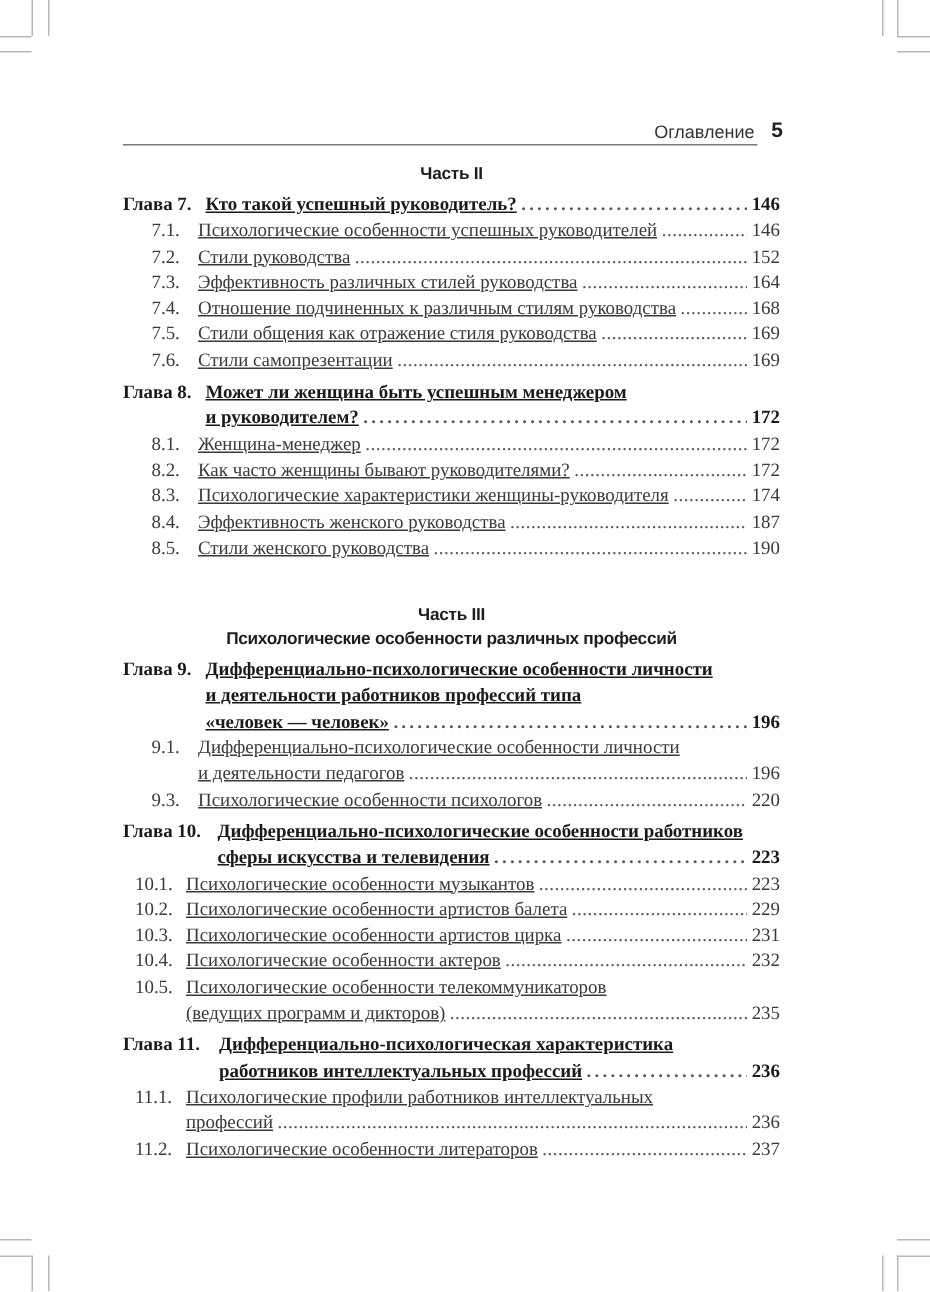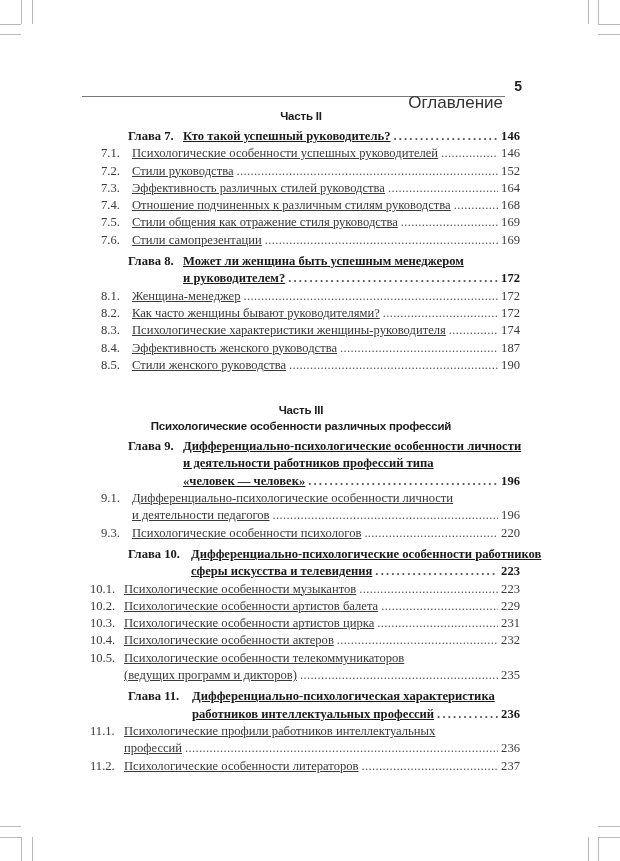--- a/index.html
+++ b/index.html
@@ -11,34 +11,34 @@
     .crop { position: absolute; background: #b8b8b8; }
     .running-head {
       position: absolute; left: 82px; top: 78px; width: 440px; height: 20px;
     }
     .running-head .rule {
       position: absolute; left: 0; top: 18px; width: 423px; height: 1px; background: #777;
     }
     .running-head .title {
       position: absolute; right: 19px; top: 3px;
       font-family: "Liberation Sans", "DejaVu Sans", sans-serif;
-      font-size: 17px; color: #333; margin-top: 12px;
+      font-size: 12px; color: #333;
     }
     .running-head .pageno {
       position: absolute; right: 0; top: 0;
       font-family: "Liberation Sans", "DejaVu Sans", sans-serif;
       font-weight: bold; font-size: 14px; color: #222;
     }
     .toc { position: absolute; left: 82px; top: 108px; width: 438px; }
     .part { text-align: center; font-family: "Liberation Sans", "DejaVu Sans", sans-serif; font-weight: bold; font-size: 11.5px; color: #1d1d1d; letter-spacing: -0.2px; }
     .part .part-label { line-height: 16px; }
     .part .part-title { line-height: 16px; margin-bottom: 3px; }
     .part.second { margin-top: 28px; }
     .row { position: relative; font-size: 12.6px; line-height: 17.3px; white-space: nowrap; }
-    .chapter { font-weight: bold; color: #1a1a1a; margin-top: 4px; margin-left: 46px; }
+    .chapter { font-weight: bold; color: #1a1a1a; margin-top: 4px; }
     .chapter .num { position: absolute; left: 0; top: 0; }
     .chapter .line { padding-left: 55px; display: flex; }
     .chapter.wide .line { padding-left: 63px; }
     .chapter.wide2 .line { padding-left: 64px; }
     .section { color: #3a3a3a; }
     .section .num { position: absolute; left: 19px; top: 0; }
     .section .line { padding-left: 50px; display: flex; }
     .section.wide .num { left: 8px; }
     .section.wide .line { padding-left: 42px; }
     .line .txt { flex: 0 0 auto; text-decoration: underline; }

